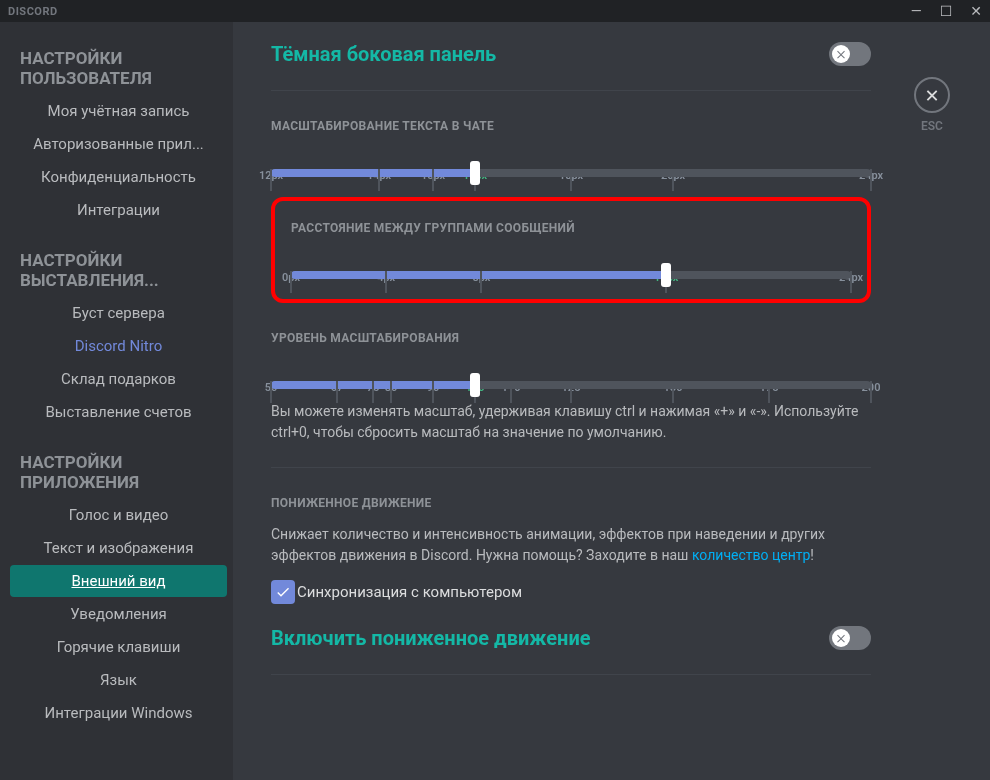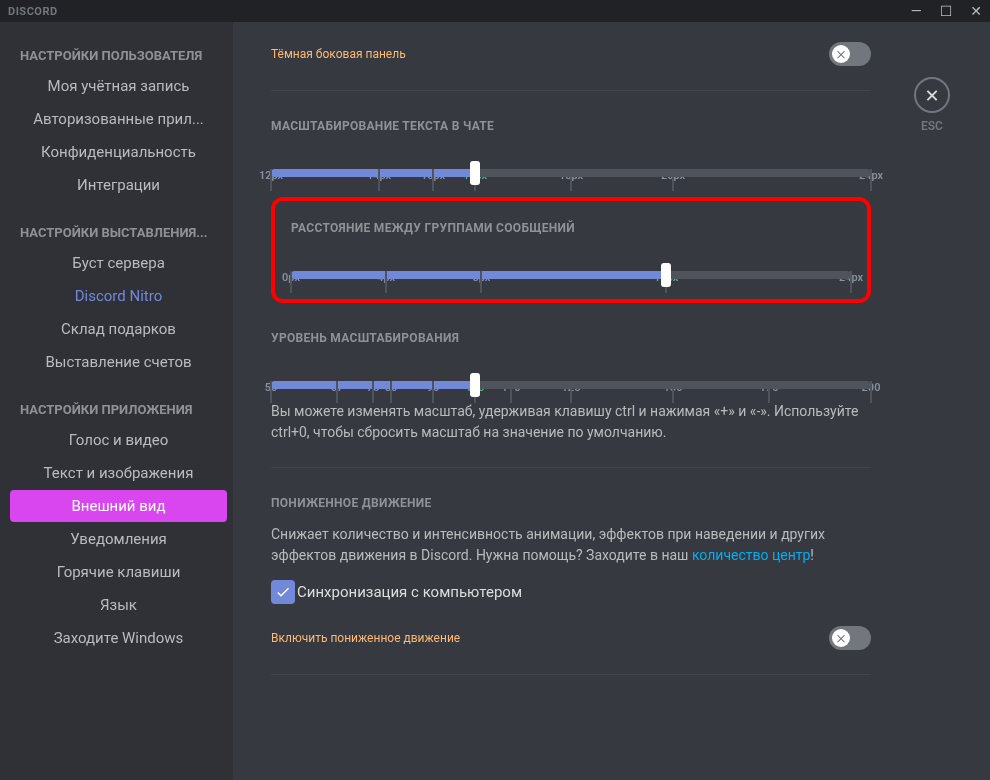--- a/index.html
+++ b/index.html
@@ -4,30 +4,30 @@
 <style>
 * { margin: 0; padding: 0; box-sizing: border-box; font-family: -apple-system, BlinkMacSystemFont, "Segoe UI", Roboto, sans-serif; }
 body { background: #1a1a1a; color: #dcddde; overflow: hidden; width: 990px; height: 780px; }
 .window-outer { width: 990px; height: 780px; background: #1e1e1e; position: relative; }
 .titlebar { height: 22px; background: #202225; display: flex; align-items: center; padding: 0 8px; justify-content: space-between; }
 .title-logo { color: #72767d; font-size: 11px; font-weight: 700; letter-spacing: 0.5px; }
 .win-buttons { display: flex; gap: 18px; color: #b9bbbe; font-size: 14px; }
 .win-btn { cursor: pointer; line-height: 1; }
 .main { display: flex; height: calc(100% - 22px); }
 .sidebar { width: 233px; background: #2f3136; padding: 20px 6px 20px 10px; overflow-y: auto; }
-.side-header { color: #8e9297; font-size: 13px; font-weight: 700; padding: 6px 10px; text-transform: uppercase; margin-top: 18px; }
+.side-header { color: #8e9297; font-size: 17px; font-weight: 700; padding: 6px 10px; text-transform: uppercase; margin-top: 18px; }
 .side-header:first-child { margin-top: 0; }
 .side-item { color: #b9bbbe; font-size: 15px; padding: 7px 10px; border-radius: 4px; cursor: pointer; margin: 1px 0; text-align: center; }
-.side-item.active { background: #d946ef; color: #fff; }
+.side-item.active { background: #0f766e; color: #fff; text-decoration: underline; }
 .side-item.nitro { color: #4e5d94; }
 .side-item.nitro.highlight { color: #7289da; }
 .content { flex: 1; background: #36393f; padding: 20px 40px 20px 38px; overflow-y: auto; position: relative; }
 .content-inner { max-width: 600px; }
 .toggle-row { display: flex; align-items: center; justify-content: space-between; margin-bottom: 16px; }
-.toggle-title { color: #fdba74; font-size: 12px; font-weight: 400; }
+.toggle-title { color: #14b8a6; font-size: 20px; font-weight: 700; }
 .toggle { width: 42px; height: 24px; background: #72767d; border-radius: 12px; position: relative; cursor: pointer; }
 .toggle.off { background: #72767d; }
 .toggle-knob { position: absolute; width: 18px; height: 18px; background: #fff; border-radius: 50%; top: 3px; left: 3px; display: flex; align-items: center; justify-content: center; }
 .toggle-knob svg { width: 12px; height: 12px; }
 .section { margin-top: 28px; }
 .section-label { color: #8e9297; font-size: 12px; font-weight: 700; letter-spacing: 0.3px; margin-bottom: 14px; }
 .slider-wrap { position: relative; padding-top: 22px; }
 .tick { position: absolute; transform: translateX(-50%); color: #87909c; font-size: 11px; font-weight: 600; }
 .tick.active-tick { color: #43b581; }
 .tick-mark { position: absolute; width: 2px; height: 22px; background: #4f545c; top: 22px; transform: translateX(-50%); z-index: 1; }
@@ -76,21 +76,21 @@
       <div class="side-item">Склад подарков</div>
       <div class="side-item">Выставление счетов</div>
 
       <div class="side-header">НАСТРОЙКИ ПРИЛОЖЕНИЯ</div>
       <div class="side-item">Голос и видео</div>
       <div class="side-item">Текст и изображения</div>
       <div class="side-item active">Внешний вид</div>
       <div class="side-item">Уведомления</div>
       <div class="side-item">Горячие клавиши</div>
       <div class="side-item">Язык</div>
-      <div class="side-item">Заходите Windows</div>
+      <div class="side-item">Интеграции Windows</div>
     </div>
 
     <div class="content">
       <div class="esc-btn">
         <div class="esc-circle">✕</div>
         <div class="esc-label">ESC</div>
       </div>
       <div class="content-inner">
 
         <div class="toggle-row">

